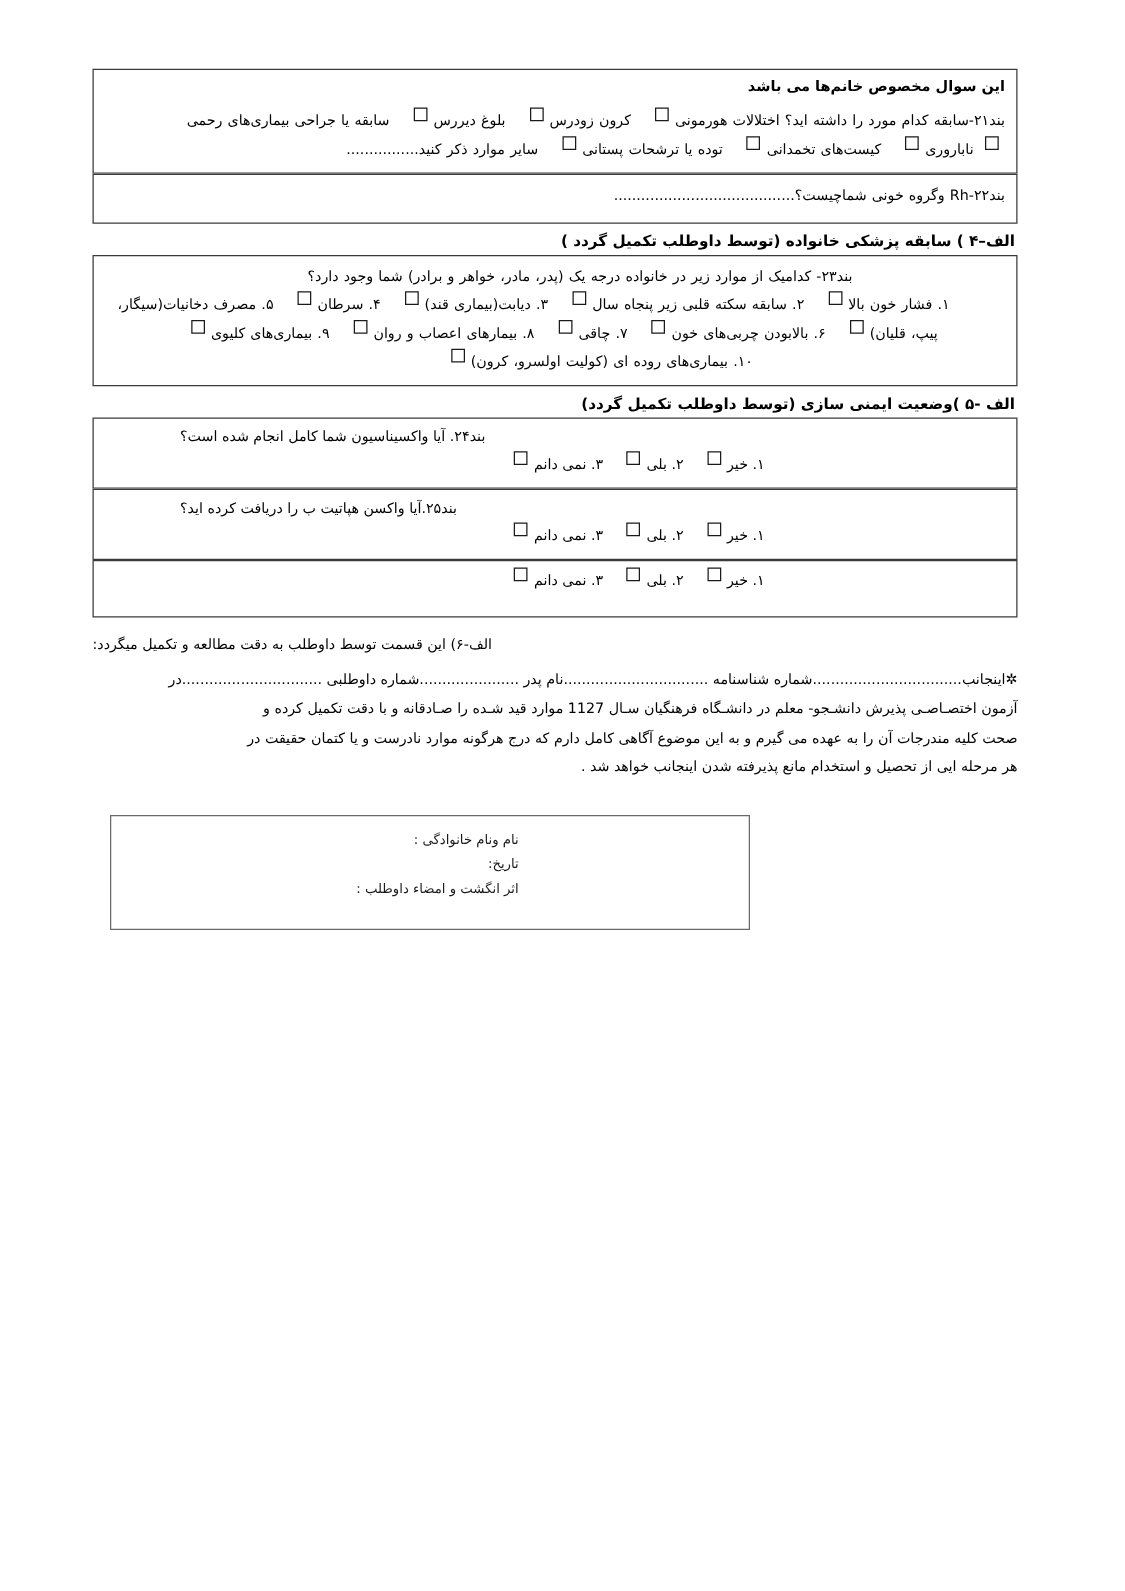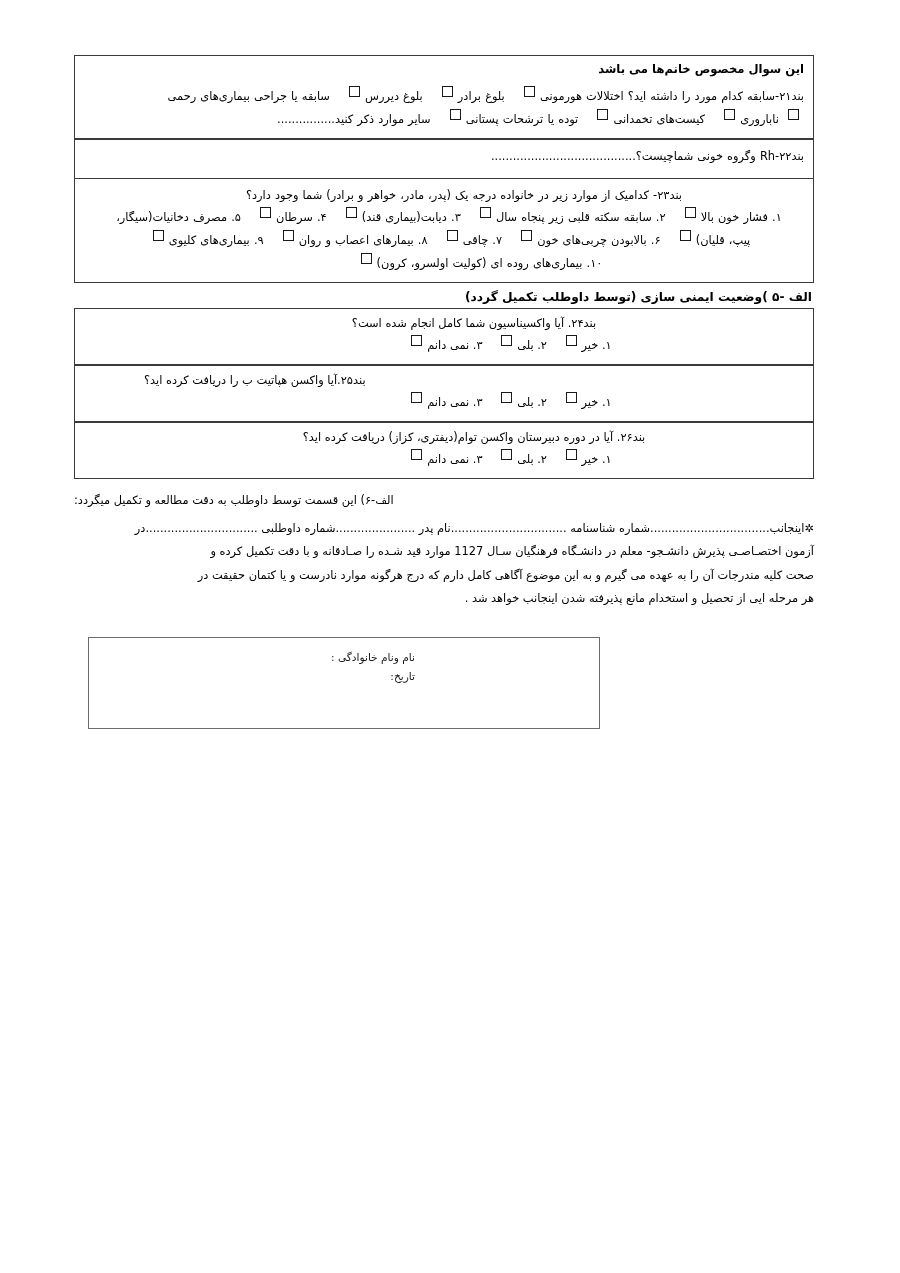--- a/index.html
+++ b/index.html
@@ -78,21 +78,21 @@
     background: #fff;
   }
 
   .opt { white-space: nowrap; margin-left: 10px; display:inline-block; }
 
   
   .row21 { text-align: right; }
   .row21b { }
 
   
-  .fam-row { text-align: center; }
+  .fam-row { text-align: left; }
   .fam-row2 { text-align: center; }
   .fam-row3 { text-align: center; }
 
   
   .vac-q {
     font-size: 11.4px;
     text-align: right;
     line-height: 1.7;
     margin-bottom: 2px;
   }
@@ -144,21 +144,21 @@
 
     <div class="box">
       <div class="bold-head">این سوال مخصوص خانم‌ها می باشد</div>
 
       <div class="q-line row21">
         <span>بند۲۱-سابقه کدام مورد را داشته اید؟</span>
         <span class="opt">
           <span>اختلالات هورمونی</span><span class="cb"></span>
         </span>
         <span class="opt">
-          <span>بلوغ برادر</span><span class="cb"></span>
+          <span>کرون زودرس</span><span class="cb"></span>
         </span>
         <span class="opt">
           <span>بلوغ دیررس</span><span class="cb"></span>
         </span>
         <span class="opt">
           <span>سابقه یا جراحی بیماری‌های رحمی</span>
         </span>
       </div>
 
       <div class="q-line row21b">
@@ -177,20 +177,21 @@
         </span>
       </div>
     </div>
 
     <div class="box q22 sep">
       <div class="q-line" style="padding-left:100px;">
         <span>بند۲۲-Rh وگروه خونی شماچیست؟</span><span class="dots">........................................</span>
       </div>
     </div>
 
+    <div class="section-title">الف–۴ ) سابقه پزشکی خانواده (توسط داوطلب تکمیل گردد )</div>
 
     <div class="box">
       <div class="q-line" style="text-align:center; padding-left:40px;">
         <span>بند۲۳- کدامیک از موارد زیر در خانواده درجه یک (پدر، مادر، خواهر و برادر) شما وجود دارد؟</span>
       </div>
 
       <div class="q-line fam-row">
         <span class="opt">
           <span>۱.</span>
           <span>فشار خون بالا</span><span class="cb"></span>
@@ -239,21 +240,21 @@
         <span class="opt">
           <span>۱۰.</span>
           <span>بیماری‌های روده ای (کولیت اولسرو، کرون)</span><span class="cb"></span>
         </span>
       </div>
     </div>
 
     <div class="section-title">الف -۵ )وضعیت ایمنی سازی (توسط داوطلب تکمیل گردد)</div>
 
     <div class="box vac-block">
-      <div class="vac-q" style="text-align:center; padding-left:60px;">
+      <div class="vac-q" style="text-align:left; padding-left:60px;">
         <span>بند۲۴. آیا واکسیناسیون شما کامل انجام شده است؟</span>
       </div>
       <div class="vac-a">
         <span class="opt">
           <span>۱.</span>
           <span>خیر</span><span class="cb"></span>
         </span>
         <span class="opt">
           <span>۲.</span>
           <span>بلی</span><span class="cb"></span>
@@ -279,23 +280,20 @@
           <span>بلی</span><span class="cb"></span>
         </span>
         <span class="opt">
           <span>۳.</span>
           <span>نمی دانم</span><span class="cb"></span>
         </span>
       </div>
     </div>
 
     <div class="box vac-block sep">
-      <div class="vac-q" style="text-align:center; padding-left:60px;">
-        <span>بند۲۶. آیا در دوره دبیرستان واکسن توام(دیفتری، کزاز) دریافت کرده اید؟</span>
-      </div>
       <div class="vac-a">
         <span class="opt">
           <span>۱.</span>
           <span>خیر</span><span class="cb"></span>
         </span>
         <span class="opt">
           <span>۲.</span>
           <span>بلی</span><span class="cb"></span>
         </span>
         <span class="opt">
@@ -308,16 +306,17 @@
     <div class="decl-title">الف-۶) این قسمت توسط داوطلب به دقت مطالعه و تکمیل میگردد:</div>
 
     <div class="decl-p">✲اینجانب.................................شماره شناسنامه ................................نام پدر ......................شماره داوطلبی ...............................در</div>
     <div class="decl-p">آزمون اختصـاصـی پذیرش دانشـجو- معلم در دانشـگاه فرهنگیان سـال  1127  موارد قید شـده را صـادقانه و با دقت تکمیل کرده و</div>
     <div class="decl-p">صحت کلیه مندرجات آن را به عهده می گیرم و به این موضوع آگاهی کامل دارم که درج هرگونه موارد نادرست و یا کتمان حقیقت در</div>
     <div class="decl-p">هر مرحله ایی از تحصیل و استخدام مانع پذیرفته شدن اینجانب خواهد شد .</div>
 
     <div class="sign-box">
       <div class="sign-line">نام ونام خانوادگی :</div>
       <div class="sign-line">تاریخ:</div>
+      <div class="sign-line">اثر انگشت و امضاء داوطلب :</div>
     </div>
 
   </div>
 </div>
 
 </body></html>

